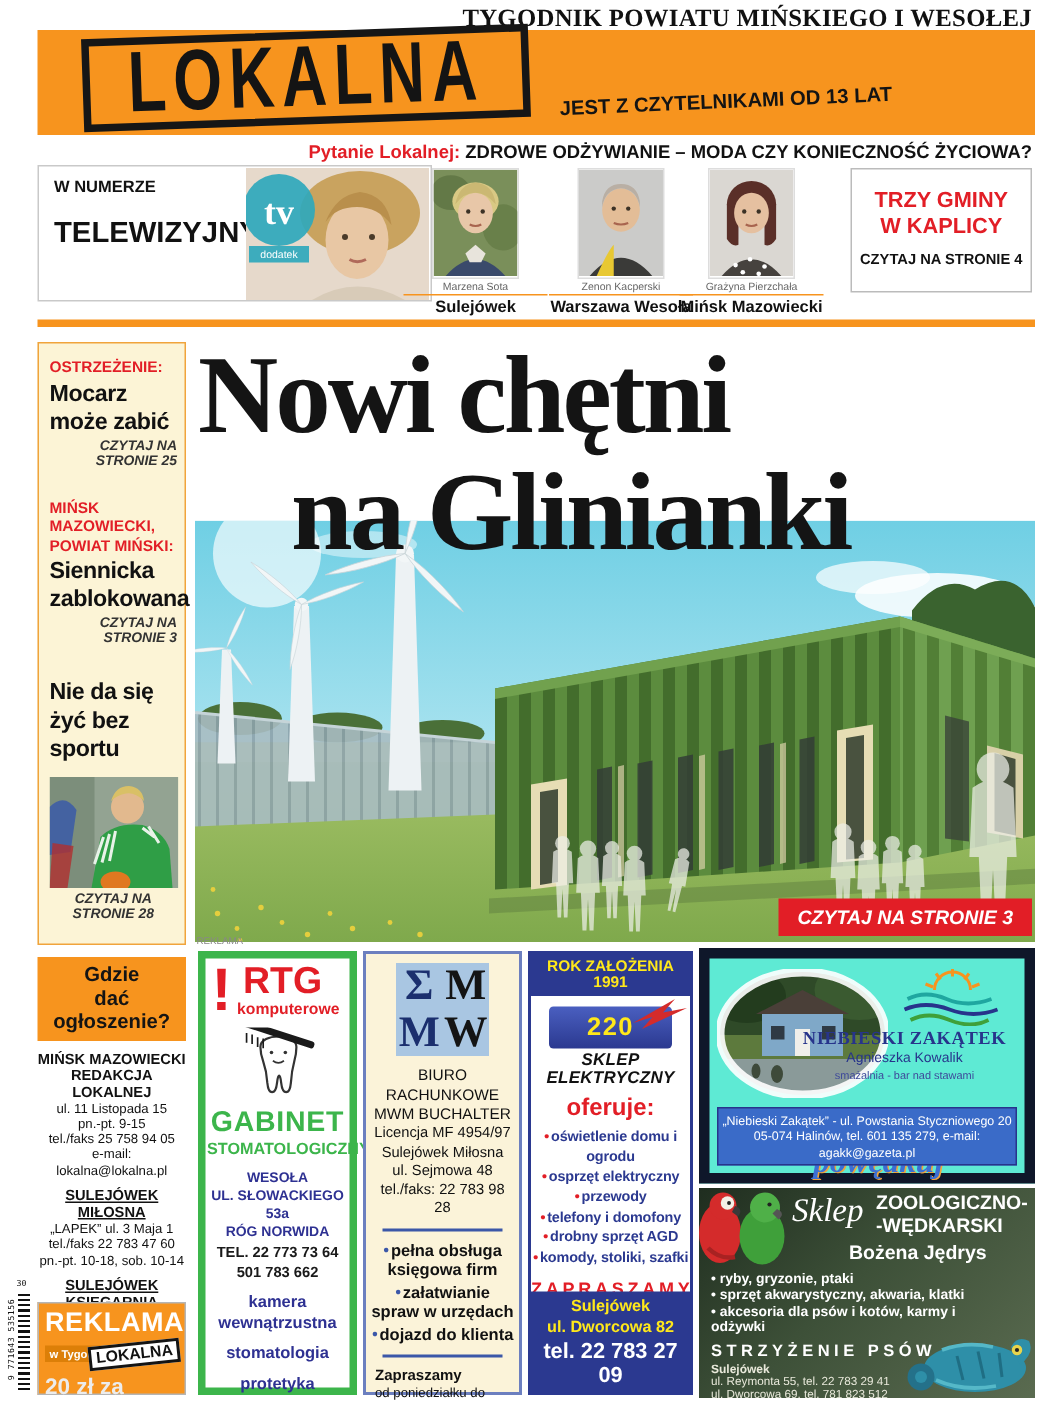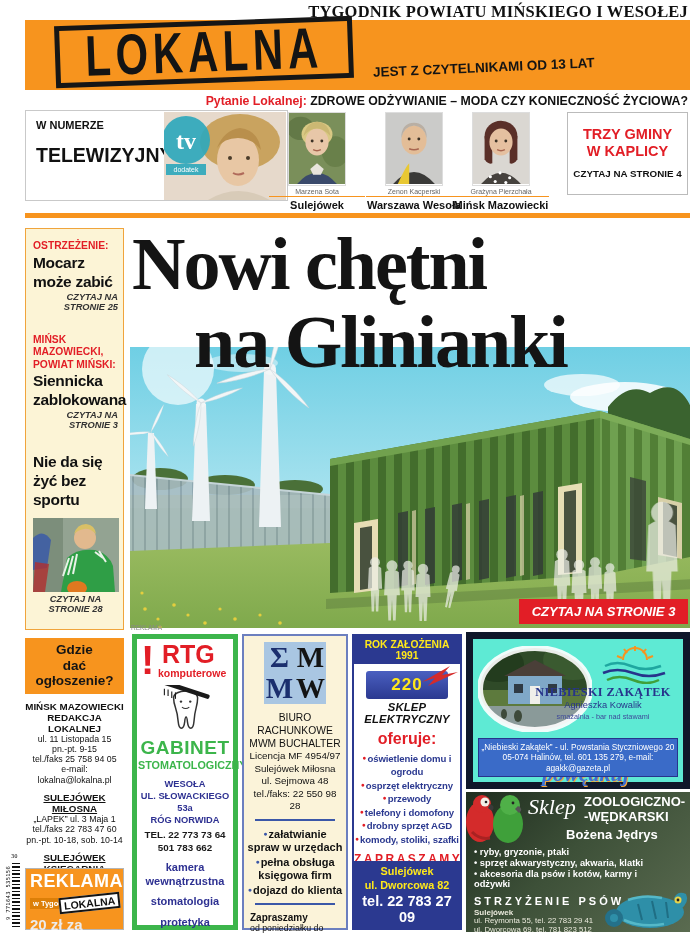--- a/index.html
+++ b/index.html
@@ -542,24 +542,24 @@
       <div>Σ</div>
       <div>M</div>
       <div>M</div>
       <div>W</div>
     </div>
     <div class="mwm-name">BIURO RACHUNKOWE</div>
     <div class="mwm-name">MWM BUCHALTER</div>
     <div class="mwm-line">Licencja MF 4954/97</div>
     <div class="mwm-line">Sulejówek Miłosna</div>
     <div class="mwm-line">ul. Sejmowa 48</div>
-    <div class="mwm-line">tel./faks: 22 550 98 28</div>
+    <div class="mwm-line">tel./faks: 22 783 98 28</div>
     <div class="mwm-hr"></div>
+    <div class="mwm-bullet">pełna obsługa księgowa firm</div>
     <div class="mwm-bullet">załatwianie spraw w urzędach</div>
-    <div class="mwm-bullet">pełna obsługa księgowa firm</div>
     <div class="mwm-bullet">dojazd do klienta</div>
     <div class="mwm-hr"></div>
     <div class="mwm-invite">Zapraszamy</div>
     <div class="mwm-invite-line">od poniedziałku do piątku</div>
 
   </div>
 
   <div class="elec">
     <div class="el-band-top">ROK ZAŁOŻENIA 1991</div>
     <div class="el-logo">

